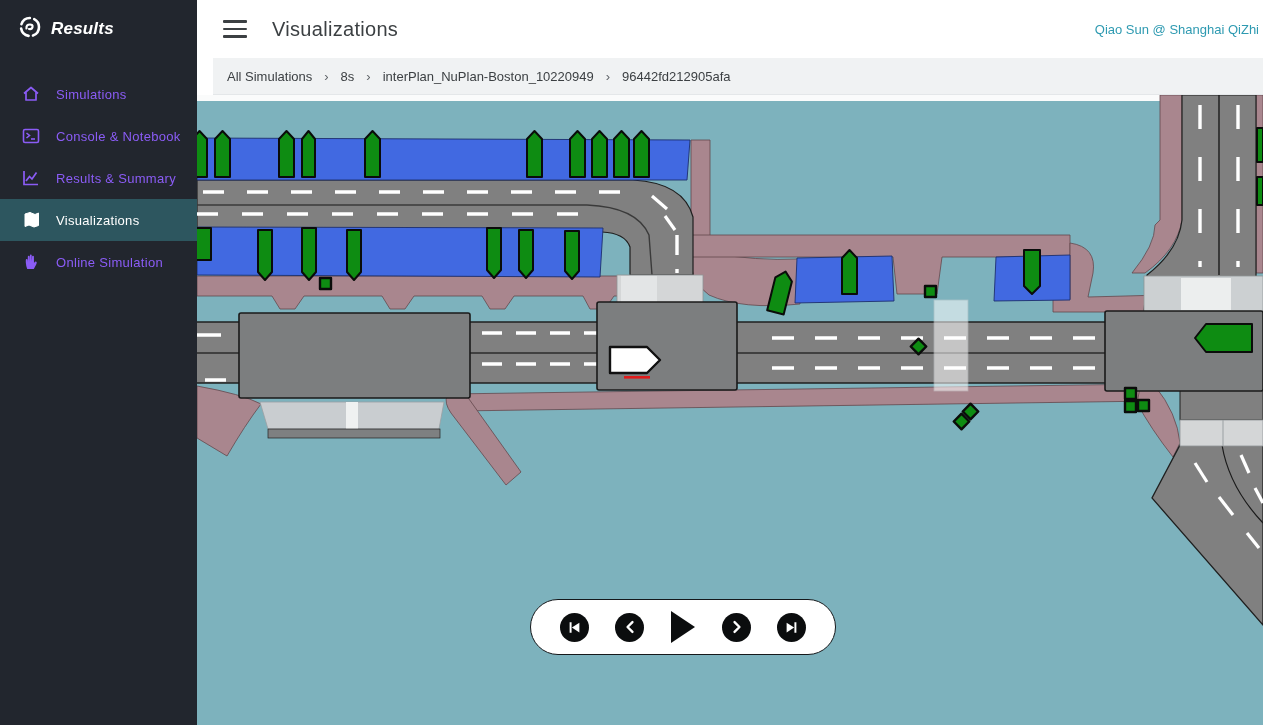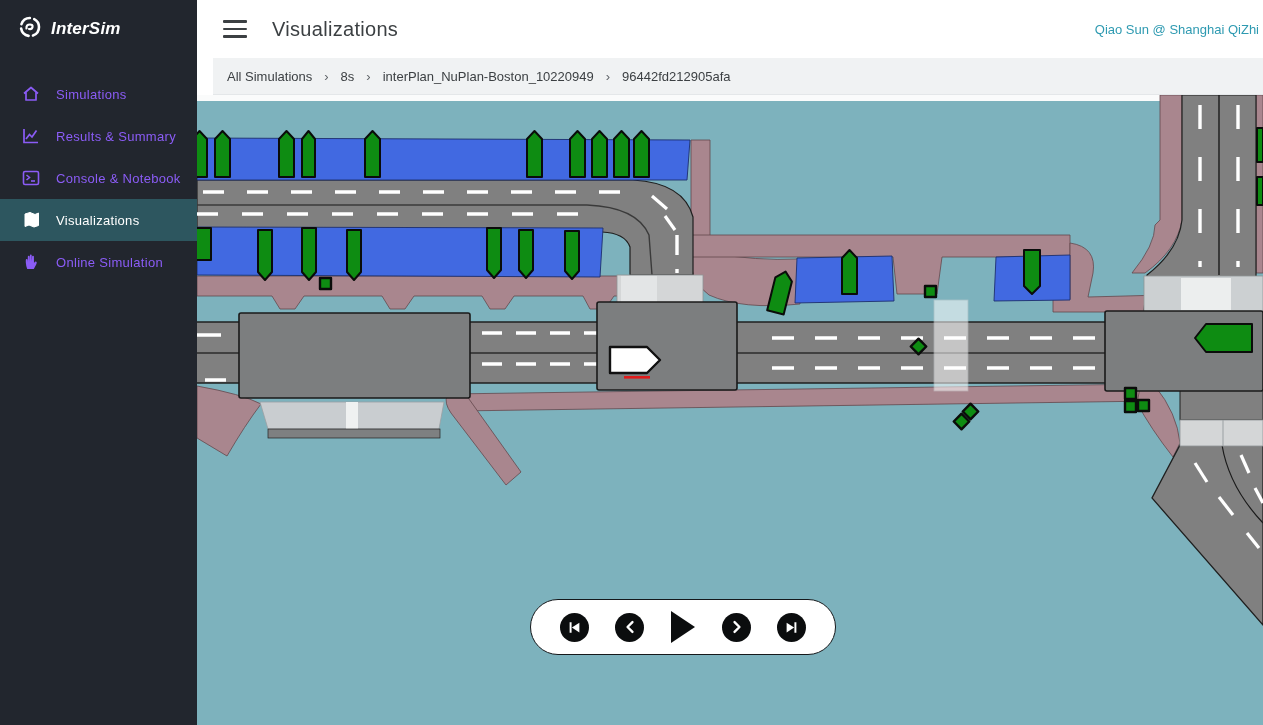--- a/index.html
+++ b/index.html
@@ -50,49 +50,49 @@
 <div class="stage">
 
   <div class="sidebar">
     <div class="logo">
       <span class="ico">
         <svg width="24" height="24" viewBox="0 0 24 24">
           <circle cx="12" cy="12" r="9" fill="none" stroke="#ffffff" stroke-width="2.6" stroke-dasharray="11 4.5" stroke-linecap="round"></circle>
           <path d="M8.5 13.5 Q8 9.5 12 9.5 Q15 9.5 14.5 12 Q14 14.5 11 14 " fill="none" stroke="#ffffff" stroke-width="2.2" stroke-linecap="round"></path>
         </svg>
       </span>
-      <span class="logo-text">InterSim</span>
+      <span class="logo-text">Results</span>
     </div>
     <div class="nav" id="nav">
         <div class="nav-item">
           <span class="ico">
             <svg width="20" height="20" viewBox="0 0 20 20">
               <path d="M3,9.5 L10,3.5 L17,9.5 M5,8.5 V16 H15 V8.5" fill="none" stroke="currentColor" stroke-width="1.7" stroke-linejoin="round"></path>
             </svg>
           </span>
           <span>Simulations</span>
         </div>
         <div class="nav-item">
           <span class="ico">
             <svg width="20" height="20" viewBox="0 0 20 20">
-              <path d="M3,3 V16.5 H17" fill="none" stroke="currentColor" stroke-width="1.7"></path>
-              <path d="M5,13 L8.5,8.5 L11,11 L15.5,4.5" fill="none" stroke="currentColor" stroke-width="1.7"></path>
-            </svg>
-          </span>
-          <span>Results &amp; Summary</span>
-        </div>
-        <div class="nav-item">
-          <span class="ico">
-            <svg width="20" height="20" viewBox="0 0 20 20">
               <rect x="2.5" y="3.5" width="15" height="13" rx="1.5" fill="none" stroke="currentColor" stroke-width="1.6"></rect>
               <path d="M5.5,7 L8.5,9.5 L5.5,12" fill="none" stroke="currentColor" stroke-width="1.6"></path>
               <line x1="10" y1="13" x2="14" y2="13" stroke="currentColor" stroke-width="1.6"></line>
             </svg>
           </span>
           <span>Console &amp; Notebook</span>
+        </div>
+        <div class="nav-item">
+          <span class="ico">
+            <svg width="20" height="20" viewBox="0 0 20 20">
+              <path d="M3,3 V16.5 H17" fill="none" stroke="currentColor" stroke-width="1.7"></path>
+              <path d="M5,13 L8.5,8.5 L11,11 L15.5,4.5" fill="none" stroke="currentColor" stroke-width="1.7"></path>
+            </svg>
+          </span>
+          <span>Results &amp; Summary</span>
         </div>
         <div class="nav-item active">
           <span class="ico">
             <svg width="20" height="20" viewBox="0 0 20 20">
               <path d="M4,4 L9,2.5 L14,4.5 L17.5,3 V15.5 L13,17 L8,15 L4,16.5 Z M9,2.5 V15 M13.5,4.5 V17" fill="currentColor" stroke="currentColor" stroke-width="1" stroke-linejoin="round"></path>
             </svg>
           </span>
           <span>Visualizations</span>
         </div>
         <div class="nav-item">

